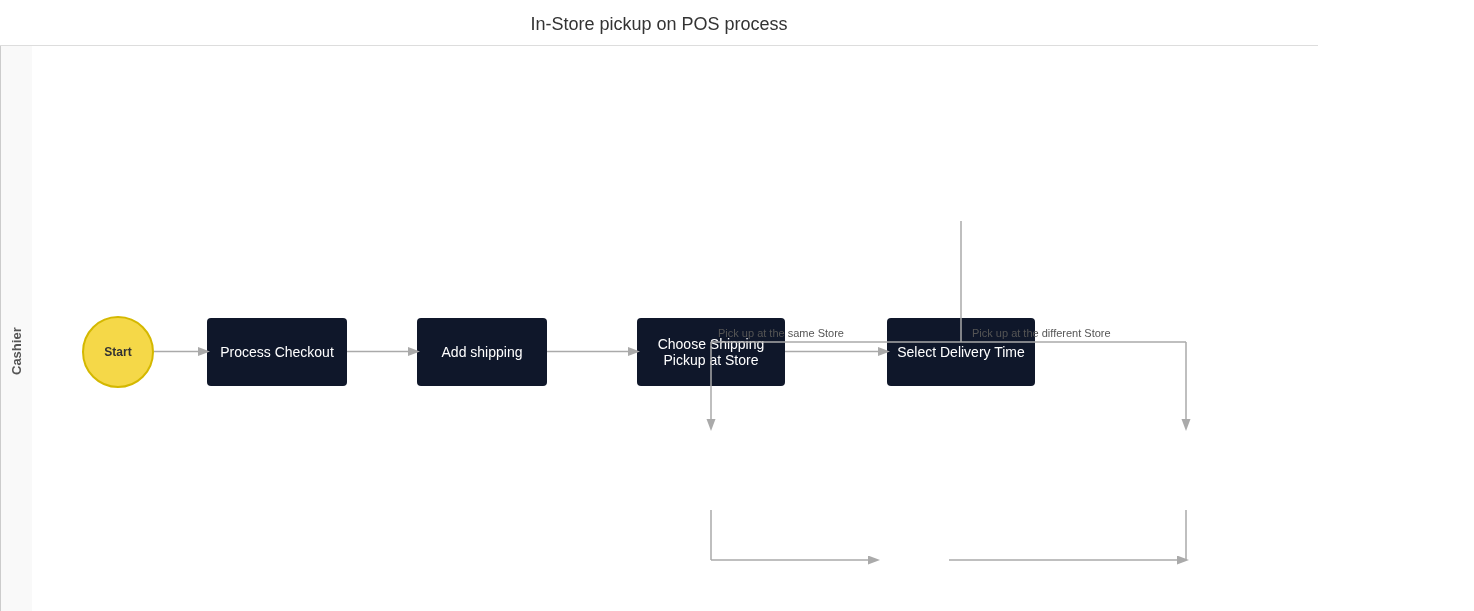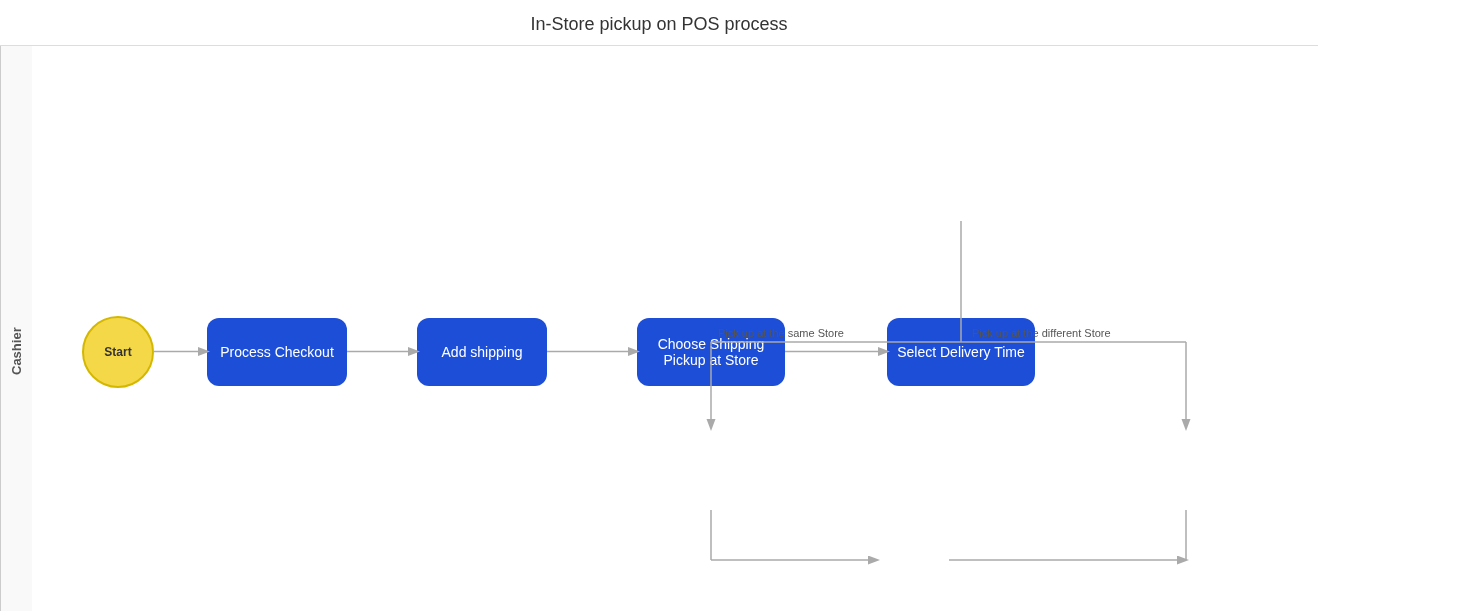--- a/index.html
+++ b/index.html
@@ -73,22 +73,22 @@
     .node-round {
       border-radius: 50%;
       background: #f5d848;
       color: #333;
       font-weight: bold;
       font-size: 12px;
       border: 2px solid #d4b800;
       text-align: right;
     }
     .node-rect {
-      background: #1d4ed8;
-      border-radius: 12px;
+      background: #0f172a;
+      border-radius: 4px;
     }
     
     .svg-overlay {
       position: absolute;
       top: 0;
       left: 0;
       width: 100%;
       height: 100%;
       pointer-events: none;
     }

